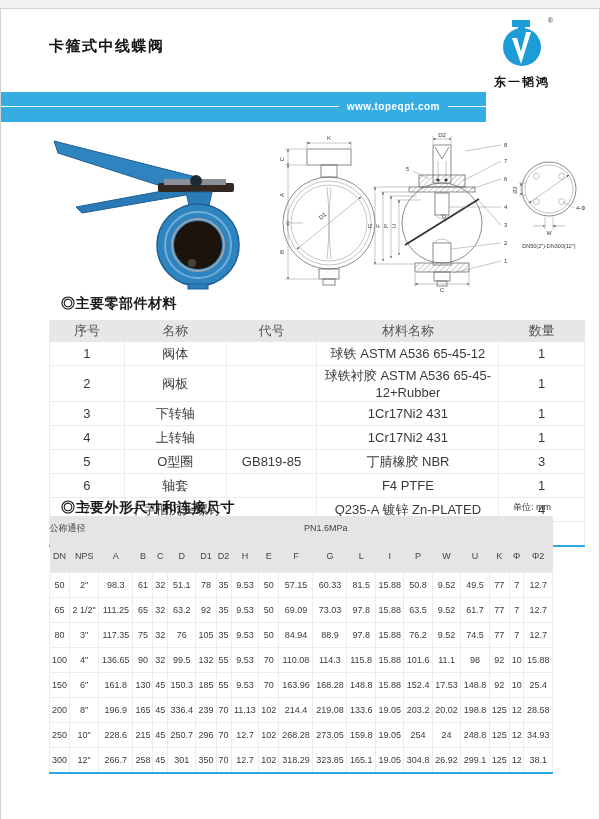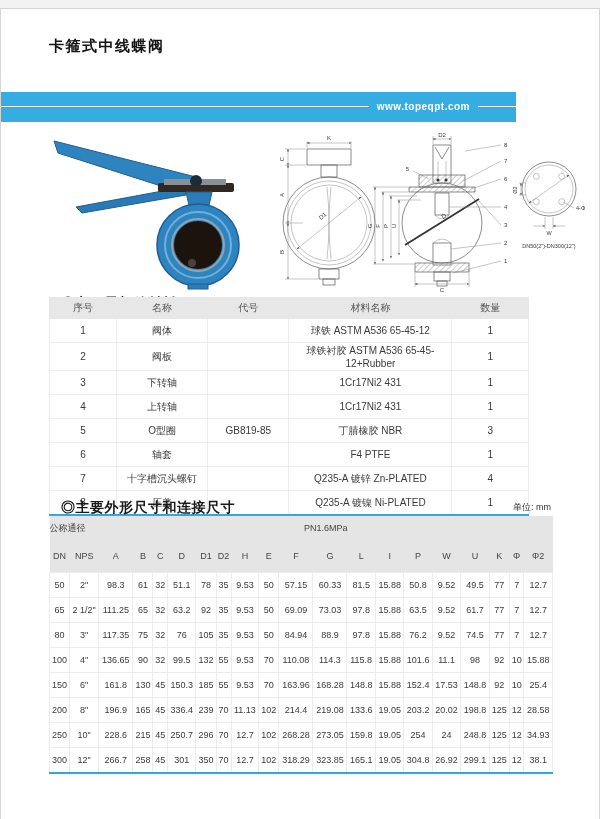--- a/index.html
+++ b/index.html
@@ -9,38 +9,38 @@
     font-family:"Liberation Sans", sans-serif;color:#222;
   }
   
   .page-title{position:absolute;left:48px;top:28px;margin:0;font-size:15px;font-weight:bold;
     letter-spacing:1.5px;color:#141414;}
   .logo{position:absolute;right:32px;top:10px;width:90px;text-align:center;}
   .logo .mark{position:relative;display:inline-block;}
   .logo .reg{position:absolute;top:-2px;right:-9px;font-size:7px;color:#333;}
   .brand{font-size:12px;font-weight:bold;letter-spacing:2px;color:#111;margin-top:1px;}
   
-  .banner{position:absolute;left:0;top:83px;width:485px;height:30px;background:#35ace2;padding-left:30px;}
+  .banner{position:absolute;left:0;top:83px;width:485px;height:30px;background:#35ace2;}
   .banner-line{position:absolute;left:0;right:0;top:14px;height:1px;background:#fff;}
   .site{position:absolute;right:38px;top:8px;background:#35ace2;padding:0 8px;
     color:#fff;font-size:10px;font-weight:bold;letter-spacing:.5px;line-height:13px;}
   
   .photo{position:absolute;left:45px;top:120px;}
   .drawing{position:absolute;left:256px;top:122px;}
   .drawing .ln{stroke:#5a5a5a;stroke-width:.7;fill:none;}
   .drawing .thin{stroke:#8a8a8a;stroke-width:.5;fill:none;}
   .drawing .thick{stroke:#333;stroke-width:1.8;fill:none;}
   .drawing .lbl{font-family:"Liberation Sans",sans-serif;font-size:6px;fill:#3a3a3a;}
   .drawing .small{font-size:5.5px;}
   
   .section-title{position:absolute;left:60px;margin:0;font-size:14px;font-weight:bold;color:#1a1a1a;letter-spacing:.5px;}
   .unit{position:absolute;right:48px;top:492px;font-size:9px;color:#333;}
   
   table{border-collapse:collapse;table-layout:fixed;}
-  .materials{position:absolute;left:48px;top:288px;width:480px;font-size:10px;}
+  .materials{position:absolute;left:48px;top:311px;width:536px;font-size:13px;}
   .materials th{background:#e7e7e7;color:#555;font-weight:normal;height:18px;border:1px solid #e7e7e7;}
   .materials td{height:21px;text-align:center;color:#3a3a3a;border:1px solid #ececec;background:#fff;}
   .materials{border-bottom:2px solid #2fa8e1;}
   .dimensions{position:absolute;left:48px;top:507px;width:504px;font-size:9px;table-layout:auto;
     border-bottom:2px solid #2fa8e1;}
   .dimensions thead th{background:#e5e5e5;color:#444;font-weight:normal;border:none;}
   .dimensions .group th{height:22px;}
   .dimensions .group .gleft{text-align:left;padding-left:0;}
   .dimensions .cols th{height:30px;text-align:center;}
   .dimensions td{height:24px;text-align:center;color:#3a3a3a;border:1px solid #ececec;background:#fff;white-space:nowrap;padding:0 1px;}
@@ -48,20 +48,32 @@
   .page-badge{position:absolute;right:64px;top:824px;width:30px;height:17px;background:#3fa9dc;
     border-radius:9px 3px 3px 9px;color:#fff;font-size:10px;font-weight:bold;
     display:flex;align-items:center;justify-content:center;letter-spacing:1px;}
 </style>
 </head>
 <body>
 
 <div class="page">
 
   <h1 class="page-title">卡箍式中线蝶阀</h1>
+  <div class="logo">
+    <span class="mark">
+      <svg width="44" height="50" viewBox="0 0 44 50">
+        <circle cx="22" cy="28" r="19" fill="#1e9cd7"></circle>
+        <rect x="12" y="1" width="18" height="7" fill="#1e9cd7"></rect>
+        <rect x="18" y="6" width="7" height="12" fill="#1e9cd7"></rect>
+        <polygon points="12,19 21,45 31,13 26,13 21,33 17,19" fill="#ffffff"></polygon>
+      </svg>
+      <span class="reg">®</span>
+    </span>
+    <div class="brand">东一韬鸿</div>
+  </div>
 
   <div class="banner">
     <div class="banner-line"></div>
     <span class="site">www.topeqpt.com</span>
   </div>
 
   <svg class="photo" width="212" height="162" viewBox="0 0 212 162">
 
     <polygon points="8,12 150,48 154,60 118,58 12,24" fill="#2e84bf" stroke="#1f5e94" stroke-width="1"></polygon>
 

